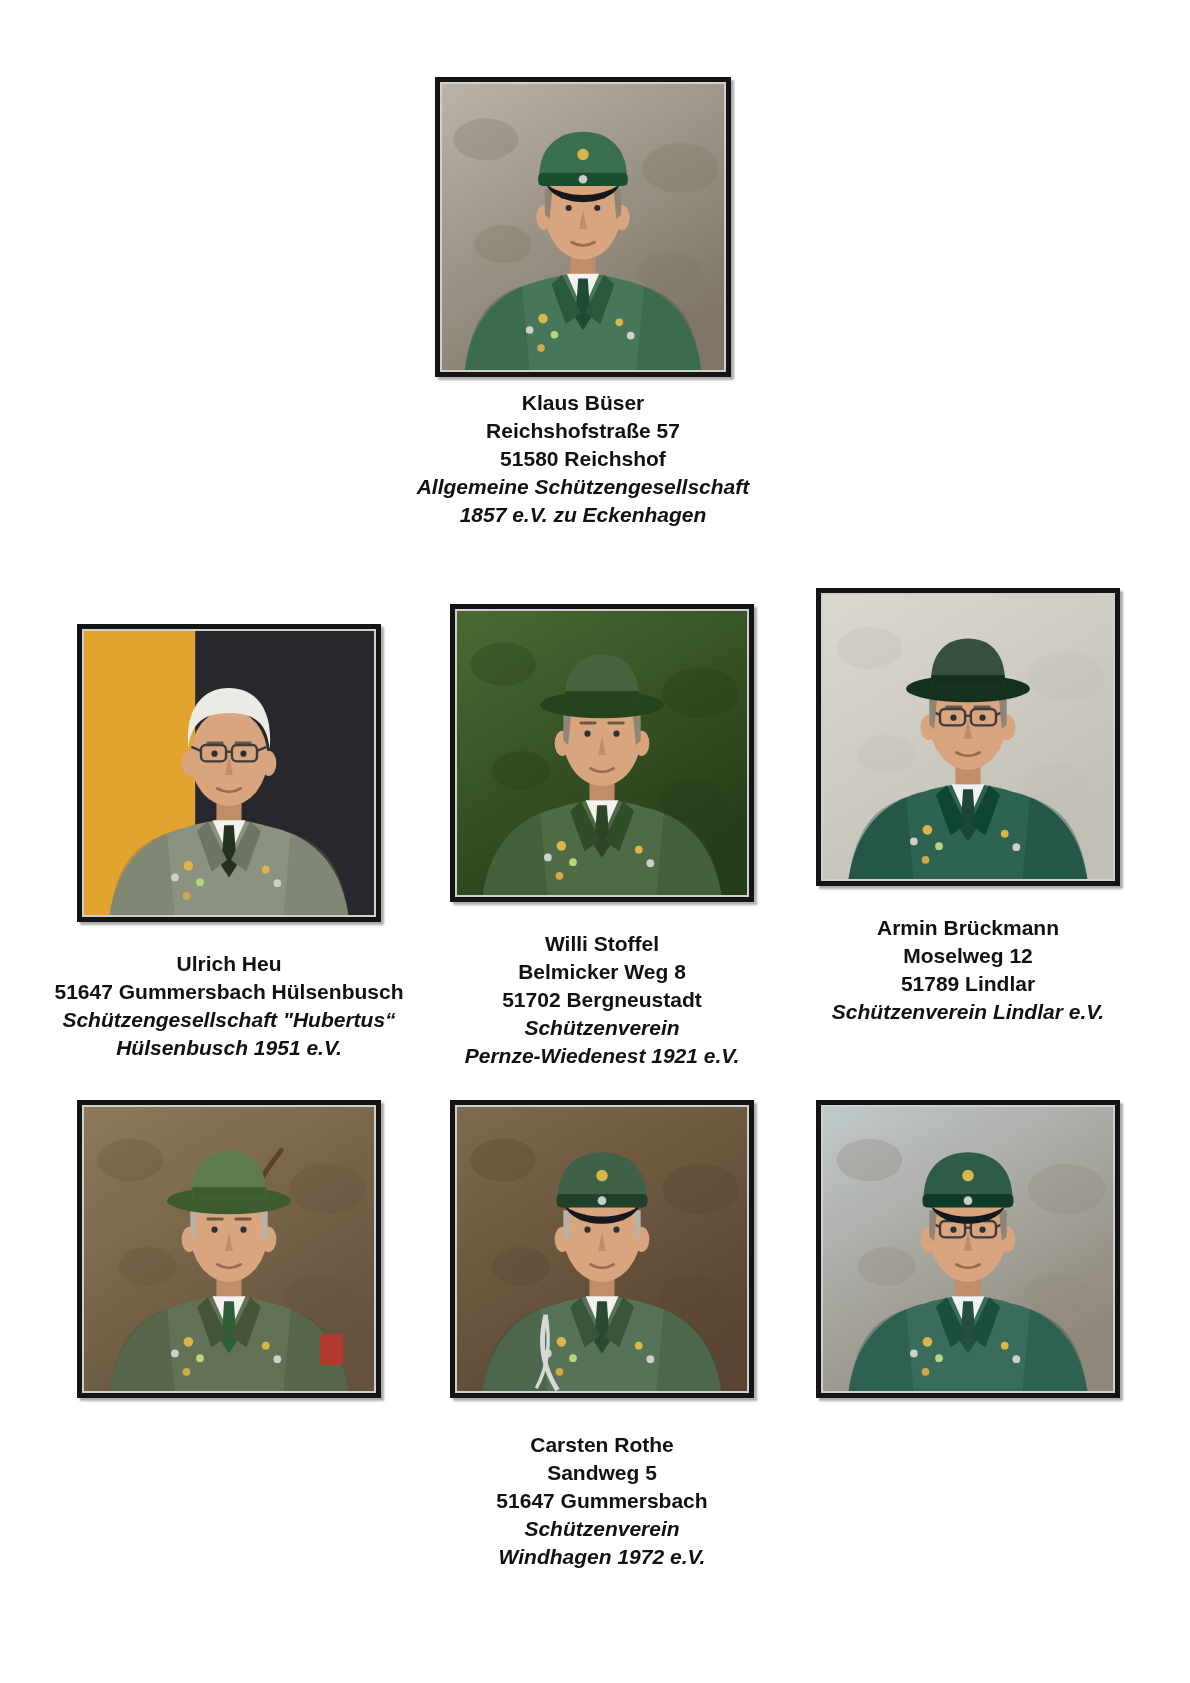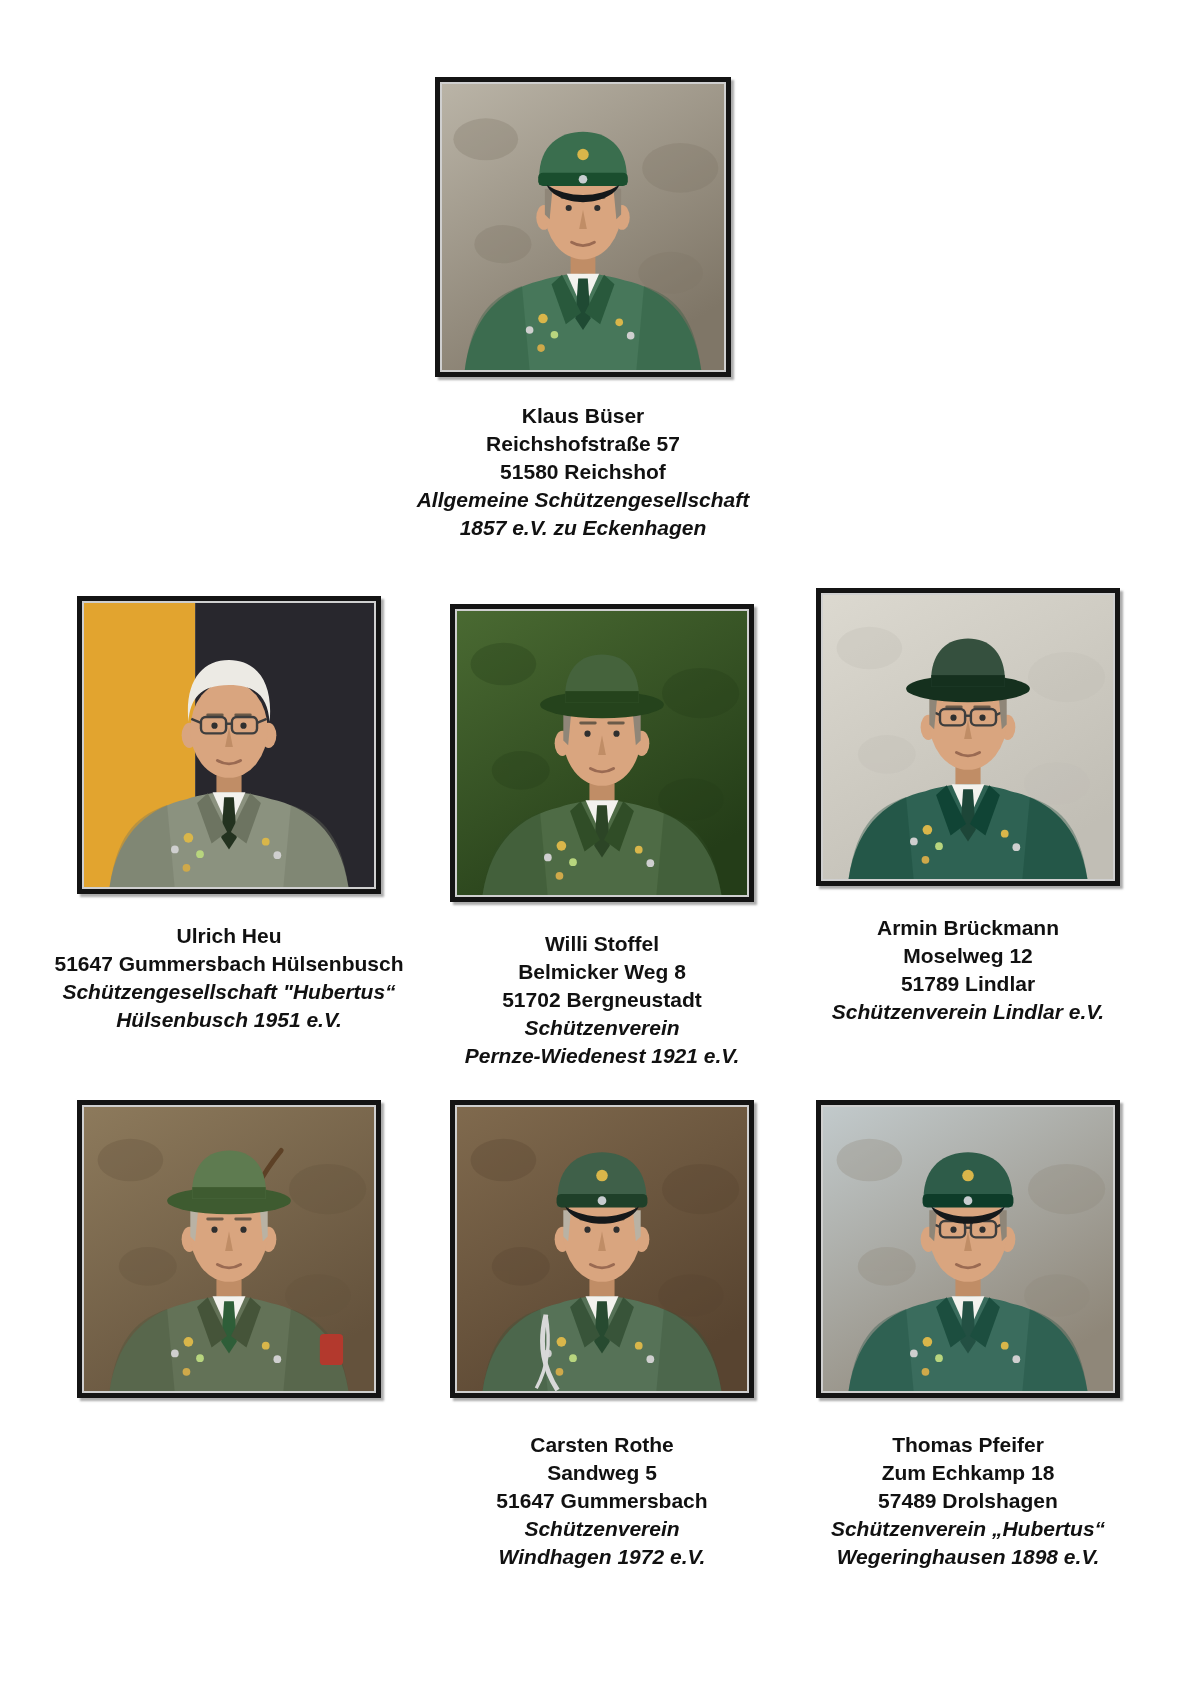--- a/index.html
+++ b/index.html
@@ -29,27 +29,27 @@
   .photo-std  { width: 304px; height: 298px; }
   .ptext { text-align: center; }
   .ptext .tline {
     font-size: 21px;
     line-height: 28px;
     font-weight: 700;
     white-space: nowrap;
   }
   .ptext .club { font-style: italic; }
   .card-klaus   { left: 333px; top: 77px;   width: 500px; }
-  .card-ulrich  { left: 29px;  top: 596px;  width: 400px; }
+  .card-ulrich  { left: 29px;  top: 624px;  width: 400px; }
   .card-willi   { left: 402px; top: 596px;  width: 400px; margin-top: 8px; }
   .card-armin   { left: 768px; top: 588px;  width: 400px; }
   .card-hans    { left: 29px;  top: 1100px; width: 400px; }
   .card-carsten { left: 402px; top: 1100px; width: 400px; }
   .card-thomas  { left: 768px; top: 1100px; width: 400px; }
-  .card-klaus .ptext   { margin-top: 25px; }
+  .card-klaus .ptext   { margin-top: 12px; }
   .row2 .ptext         { margin-top: 28px; }
   .row3 .ptext         { margin-top: 33px; }
 </style>
 </head>
 <body>
 
 <section class="card card-klaus">
   <div class="photo-frame photo-top">
       <svg viewBox="0 0 300 300" width="100%" height="100%" preserveAspectRatio="xMidYMid slice" role="img">
         <defs>
@@ -440,20 +440,13 @@
         </g>
         <path d="M110 110 L118 110 L115 142 L110 137 Z" fill="#8f8678"></path>
         <path d="M190 110 L182 110 L185 142 L190 137 Z" fill="#8f8678"></path>
         <path d="M104 98 C104 64 126 50 150 50 C174 50 196 64 196 98 L196 106 L104 106 Z" fill="#2e5c49"></path>
         <rect x="103" y="93" width="94" height="14" rx="5" fill="#0e3c29"></rect>
         <path d="M112 106 C134 120 166 120 188 106 C184 117 166 124 150 124 C134 124 116 117 112 106 Z" fill="#15181a"></path>
         <circle cx="150" cy="74" r="6" fill="#d9b64a"></circle>
         <circle cx="150" cy="100" r="4.5" fill="#c8cdd0"></circle>
       </svg>
     </div>
-  <div class="ptext">
-    <div class="tline">Thomas Pfeifer</div>
-    <div class="tline">Zum Echkamp 18</div>
-    <div class="tline">57489 Drolshagen</div>
-    <div class="tline club">Schützenverein „Hubertus“</div>
-    <div class="tline club">Wegeringhausen 1898 e.V.</div>
-  </div>
 </section>
 
 </body></html>

